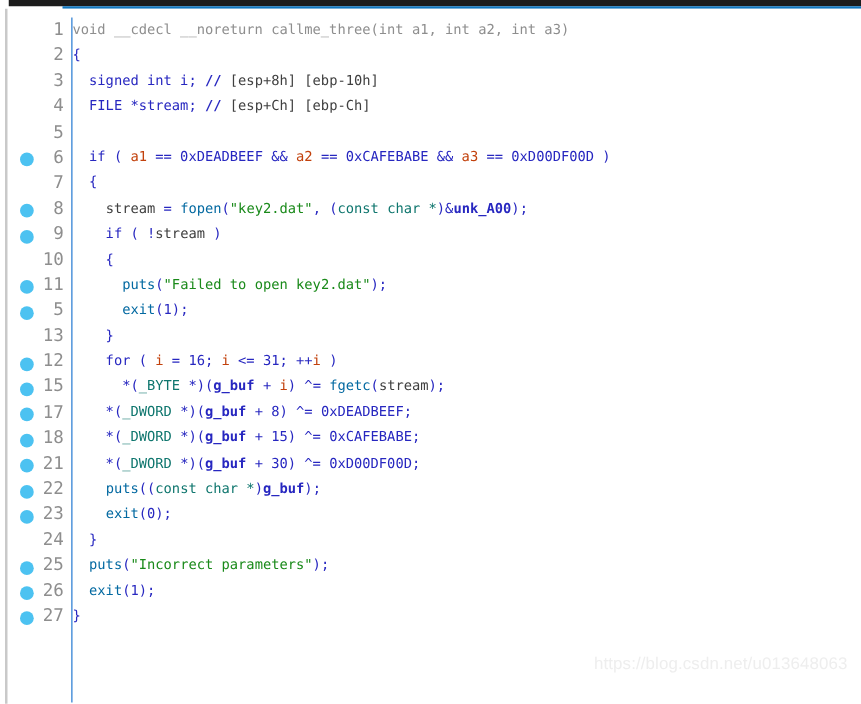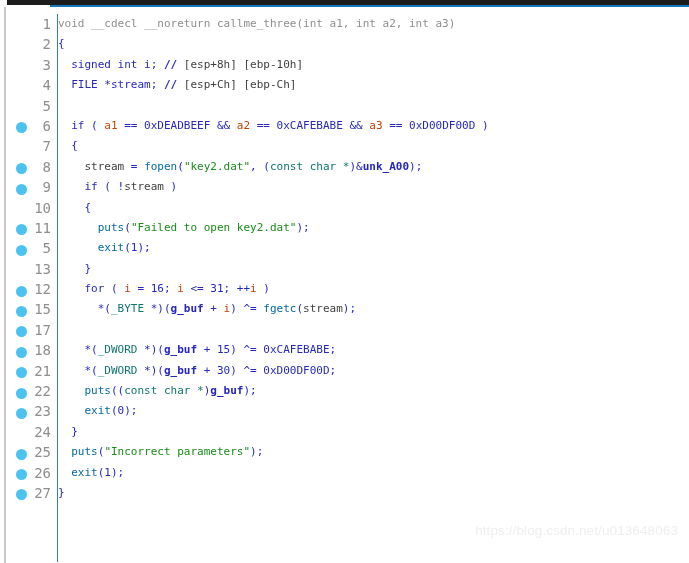--- a/index.html
+++ b/index.html
@@ -161,21 +161,21 @@
         <div class="line"><span class="bp"></span><span class="lno">6</span><span class="src"><span class="t-plain">  if ( </span><span class="t-arg">a1</span><span class="t-plain"> == 0xDEADBEEF &amp;&amp; </span><span class="t-arg">a2</span><span class="t-plain"> == 0xCAFEBABE &amp;&amp; </span><span class="t-arg">a3</span><span class="t-plain"> == 0xD00DF00D )</span></span></div>
         <div class="line"><span class="lno">7</span><span class="src"><span class="t-plain">  {</span></span></div>
         <div class="line"><span class="bp"></span><span class="lno">8</span><span class="src"><span class="t-plain">    </span><span class="t-cmt">stream</span><span class="t-plain"> = </span><span class="t-fn">fopen</span><span class="t-plain">(</span><span class="t-str">"key2.dat"</span><span class="t-plain">, (</span><span class="t-gray">const char *</span><span class="t-plain">)&amp;</span><span class="t-var">unk_A00</span><span class="t-plain">);</span></span></div>
         <div class="line"><span class="bp"></span><span class="lno">9</span><span class="src"><span class="t-plain">    if ( !</span><span class="t-cmt">stream</span><span class="t-plain"> )</span></span></div>
         <div class="line"><span class="lno">10</span><span class="src"><span class="t-plain">    {</span></span></div>
         <div class="line"><span class="bp"></span><span class="lno">11</span><span class="src"><span class="t-plain">      </span><span class="t-fn">puts</span><span class="t-plain">(</span><span class="t-str">"Failed to open key2.dat"</span><span class="t-plain">);</span></span></div>
         <div class="line"><span class="bp"></span><span class="lno">5</span><span class="src"><span class="t-plain">      </span><span class="t-fn">exit</span><span class="t-plain">(1);</span></span></div>
         <div class="line"><span class="lno">13</span><span class="src"><span class="t-plain">    }</span></span></div>
         <div class="line"><span class="bp"></span><span class="lno">12</span><span class="src"><span class="t-plain">    for ( </span><span class="t-arg">i</span><span class="t-plain"> = 16; </span><span class="t-arg">i</span><span class="t-plain"> &lt;= 31; ++</span><span class="t-arg">i</span><span class="t-plain"> )</span></span></div>
         <div class="line"><span class="bp"></span><span class="lno">15</span><span class="src"><span class="t-plain">      *(</span><span class="t-gray">_BYTE </span><span class="t-plain">*)(</span><span class="t-var">g_buf</span><span class="t-plain"> + </span><span class="t-arg">i</span><span class="t-plain">) ^= </span><span class="t-fn">fgetc</span><span class="t-plain">(</span><span class="t-cmt">stream</span><span class="t-plain">);</span></span></div>
-        <div class="line"><span class="bp"></span><span class="lno">17</span></div>
+        <div class="line"><span class="bp"></span><span class="lno">17</span><span class="src"><span class="t-plain">    *(</span><span class="t-gray">_DWORD </span><span class="t-plain">*)(</span><span class="t-var">g_buf</span><span class="t-plain"> + 8) ^= 0xDEADBEEF;</span></span></div>
         <div class="line"><span class="bp"></span><span class="lno">18</span><span class="src"><span class="t-plain">    *(</span><span class="t-gray">_DWORD </span><span class="t-plain">*)(</span><span class="t-var">g_buf</span><span class="t-plain"> + 15) ^= 0xCAFEBABE;</span></span></div>
         <div class="line"><span class="bp"></span><span class="lno">21</span><span class="src"><span class="t-plain">    *(</span><span class="t-gray">_DWORD </span><span class="t-plain">*)(</span><span class="t-var">g_buf</span><span class="t-plain"> + 30) ^= 0xD00DF00D;</span></span></div>
         <div class="line"><span class="bp"></span><span class="lno">22</span><span class="src"><span class="t-plain">    </span><span class="t-fn">puts</span><span class="t-plain">((</span><span class="t-gray">const char *</span><span class="t-plain">)</span><span class="t-var">g_buf</span><span class="t-plain">);</span></span></div>
         <div class="line"><span class="bp"></span><span class="lno">23</span><span class="src"><span class="t-plain">    </span><span class="t-fn">exit</span><span class="t-plain">(0);</span></span></div>
         <div class="line"><span class="lno">24</span><span class="src"><span class="t-plain">  }</span></span></div>
         <div class="line"><span class="bp"></span><span class="lno">25</span><span class="src"><span class="t-plain">  </span><span class="t-fn">puts</span><span class="t-plain">(</span><span class="t-str">"Incorrect parameters"</span><span class="t-plain">);</span></span></div>
         <div class="line"><span class="bp"></span><span class="lno">26</span><span class="src"><span class="t-plain">  </span><span class="t-fn">exit</span><span class="t-plain">(1);</span></span></div>
         <div class="line"><span class="bp"></span><span class="lno">27</span><span class="src"><span class="t-plain">}</span></span></div>
       </div>
   </div>

